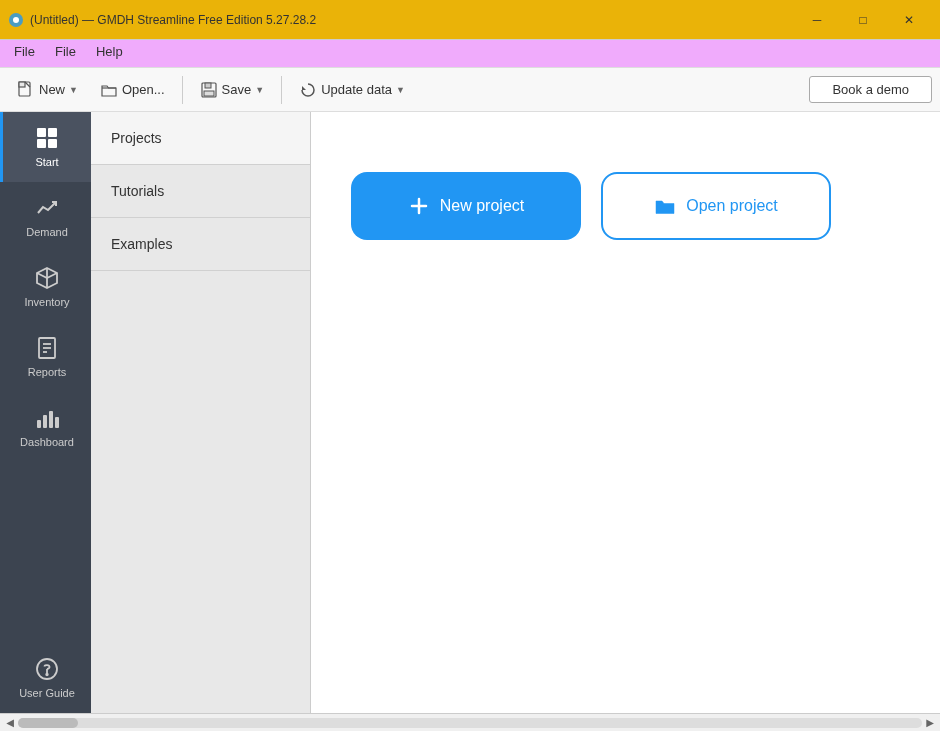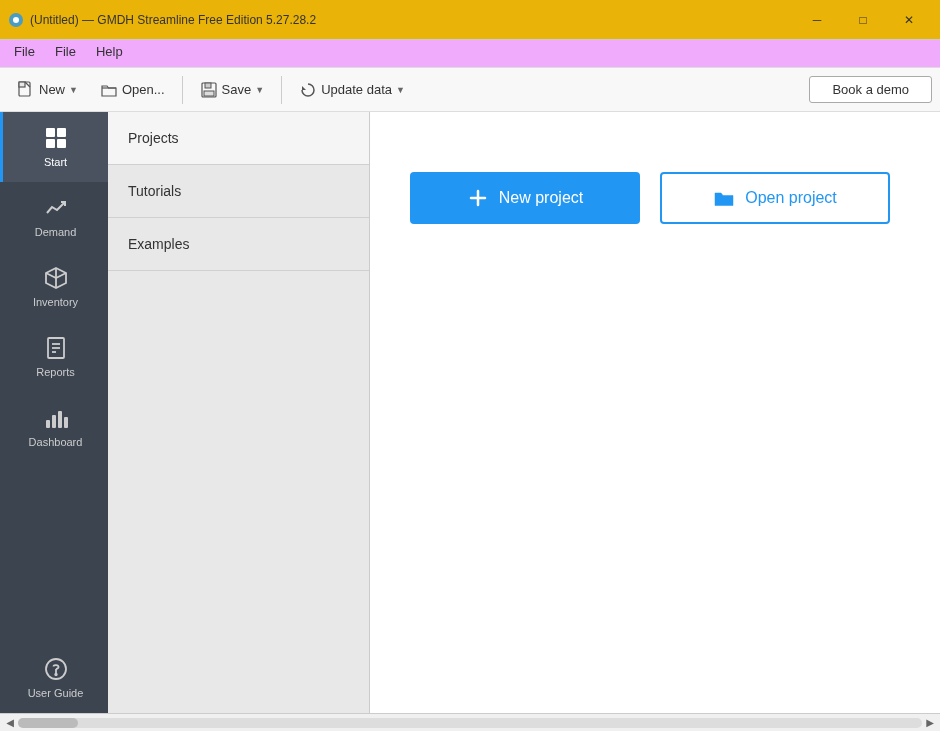--- a/index.html
+++ b/index.html
@@ -91,21 +91,21 @@
 
     
     .main-area {
       display: flex;
       flex: 1;
       overflow: hidden;
     }
 
     
     .sidebar {
-      width: 108px;
+      width: 91px;
       background: #3c4450;
       display: flex;
       flex-direction: column;
       align-items: stretch;
     }
     .sidebar-item {
       display: flex;
       flex-direction: column;
       align-items: center;
       justify-content: center;
@@ -122,21 +122,21 @@
 
     
     .content-panel {
       display: flex;
       flex: 1;
       overflow: hidden;
     }
 
     
     .nav-panel {
-      width: 262px;
+      width: 220px;
       background: #e8e8e8;
       border-right: 1px solid #ccc;
       display: flex;
       flex-direction: column;
       overflow: hidden;
     }
     .nav-item {
       padding: 18px 20px;
       cursor: pointer;
       font-size: 14px;
@@ -159,23 +159,23 @@
       display: flex;
       gap: 20px;
       margin-top: 20px;
     }
     .action-btn {
       display: flex;
       align-items: center;
       justify-content: center;
       gap: 10px;
       width: 230px;
-      height: 52px;
+      height: 68px;
       font-size: 16px;
-      border-radius: 4px;
+      border-radius: 16px;
       cursor: pointer;
       font-weight: 400;
       text-align: right;
     }
     .action-btn.primary {
       background: #2196f3;
       color: white;
       border: none;
     }
     .action-btn.secondary {

